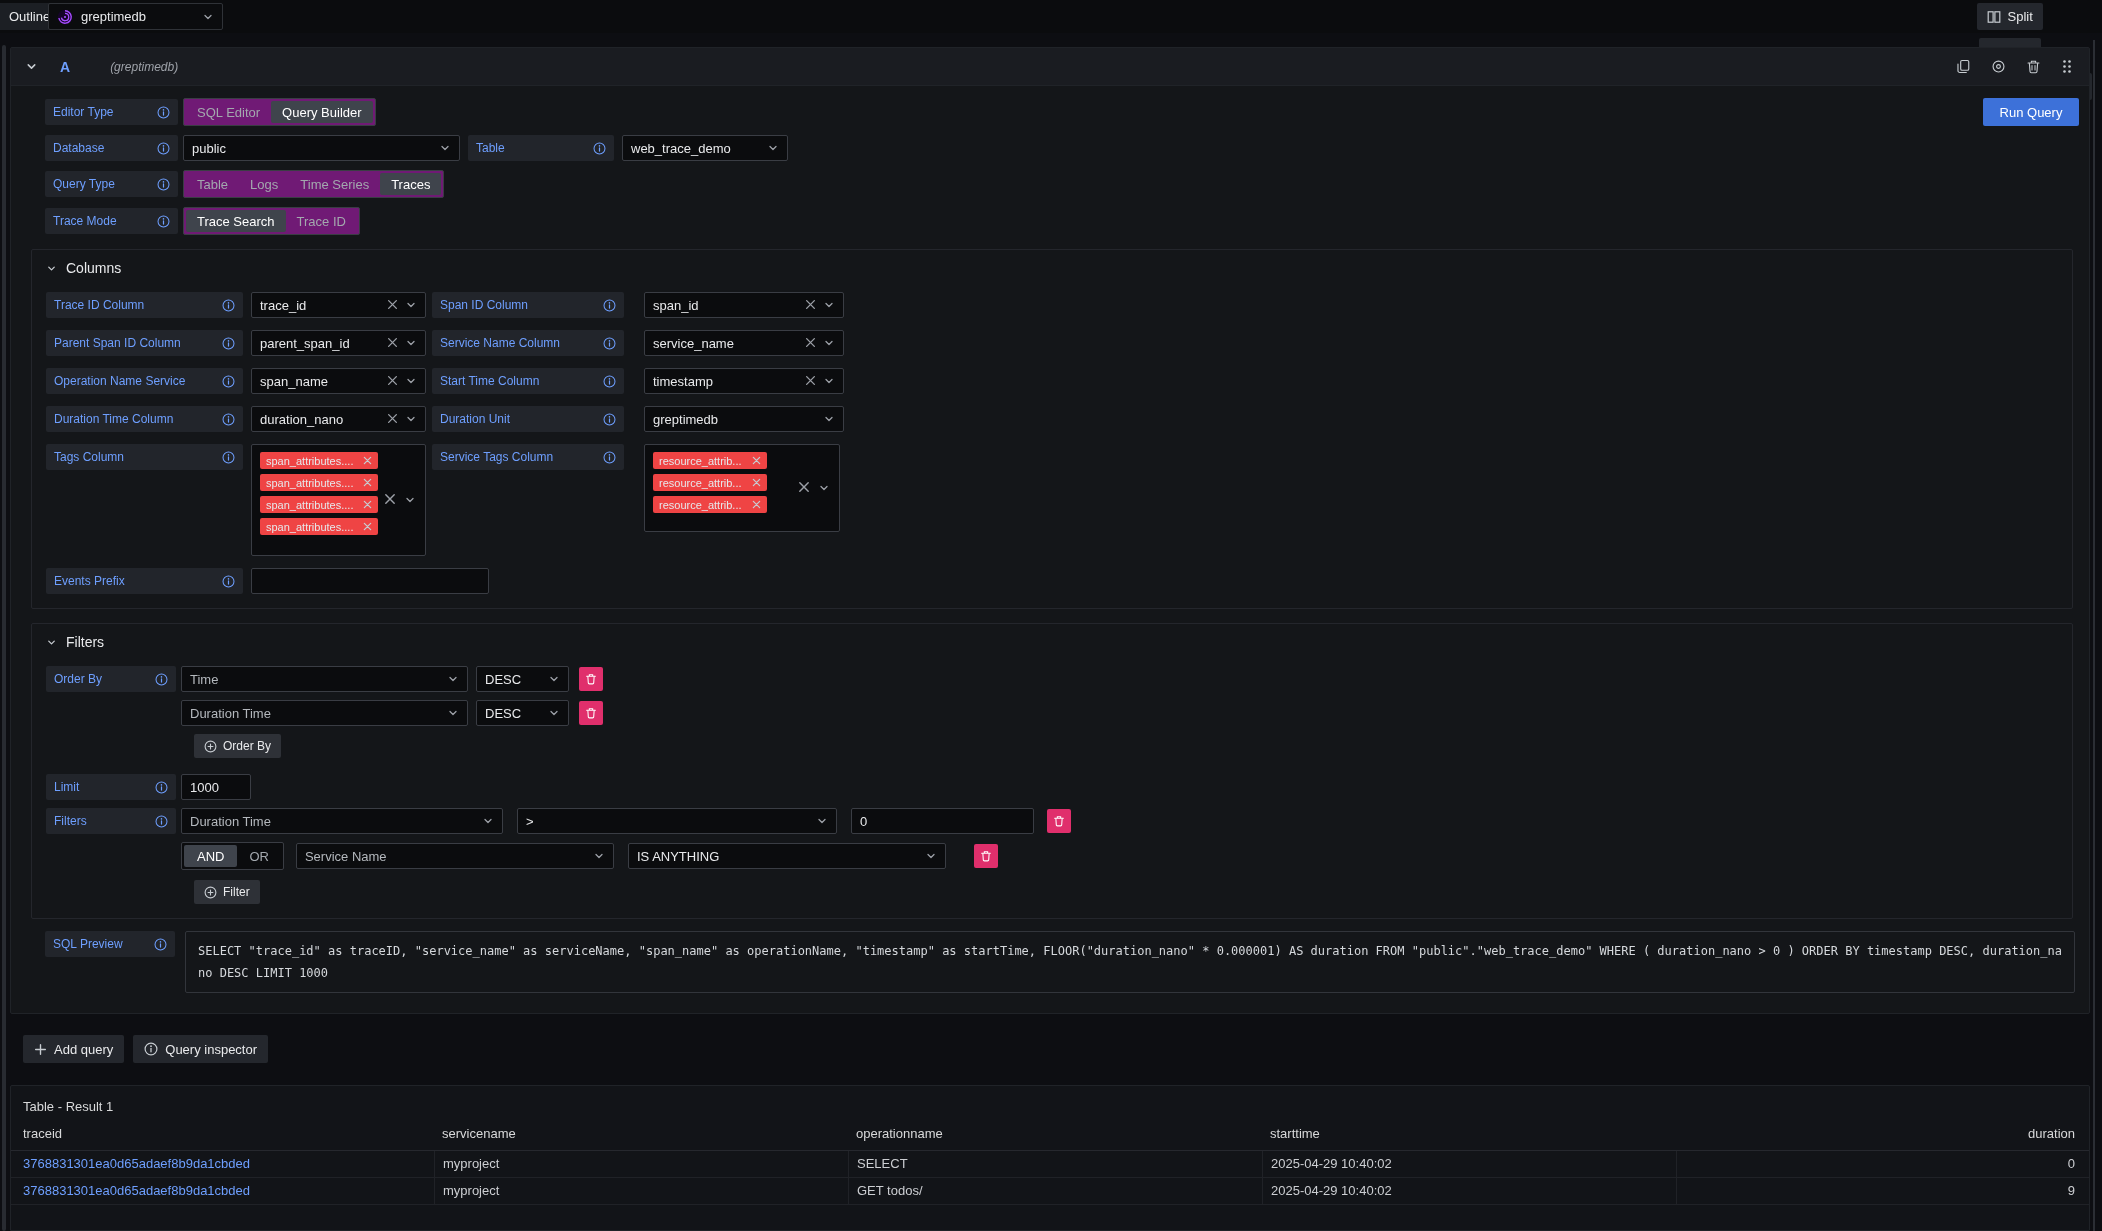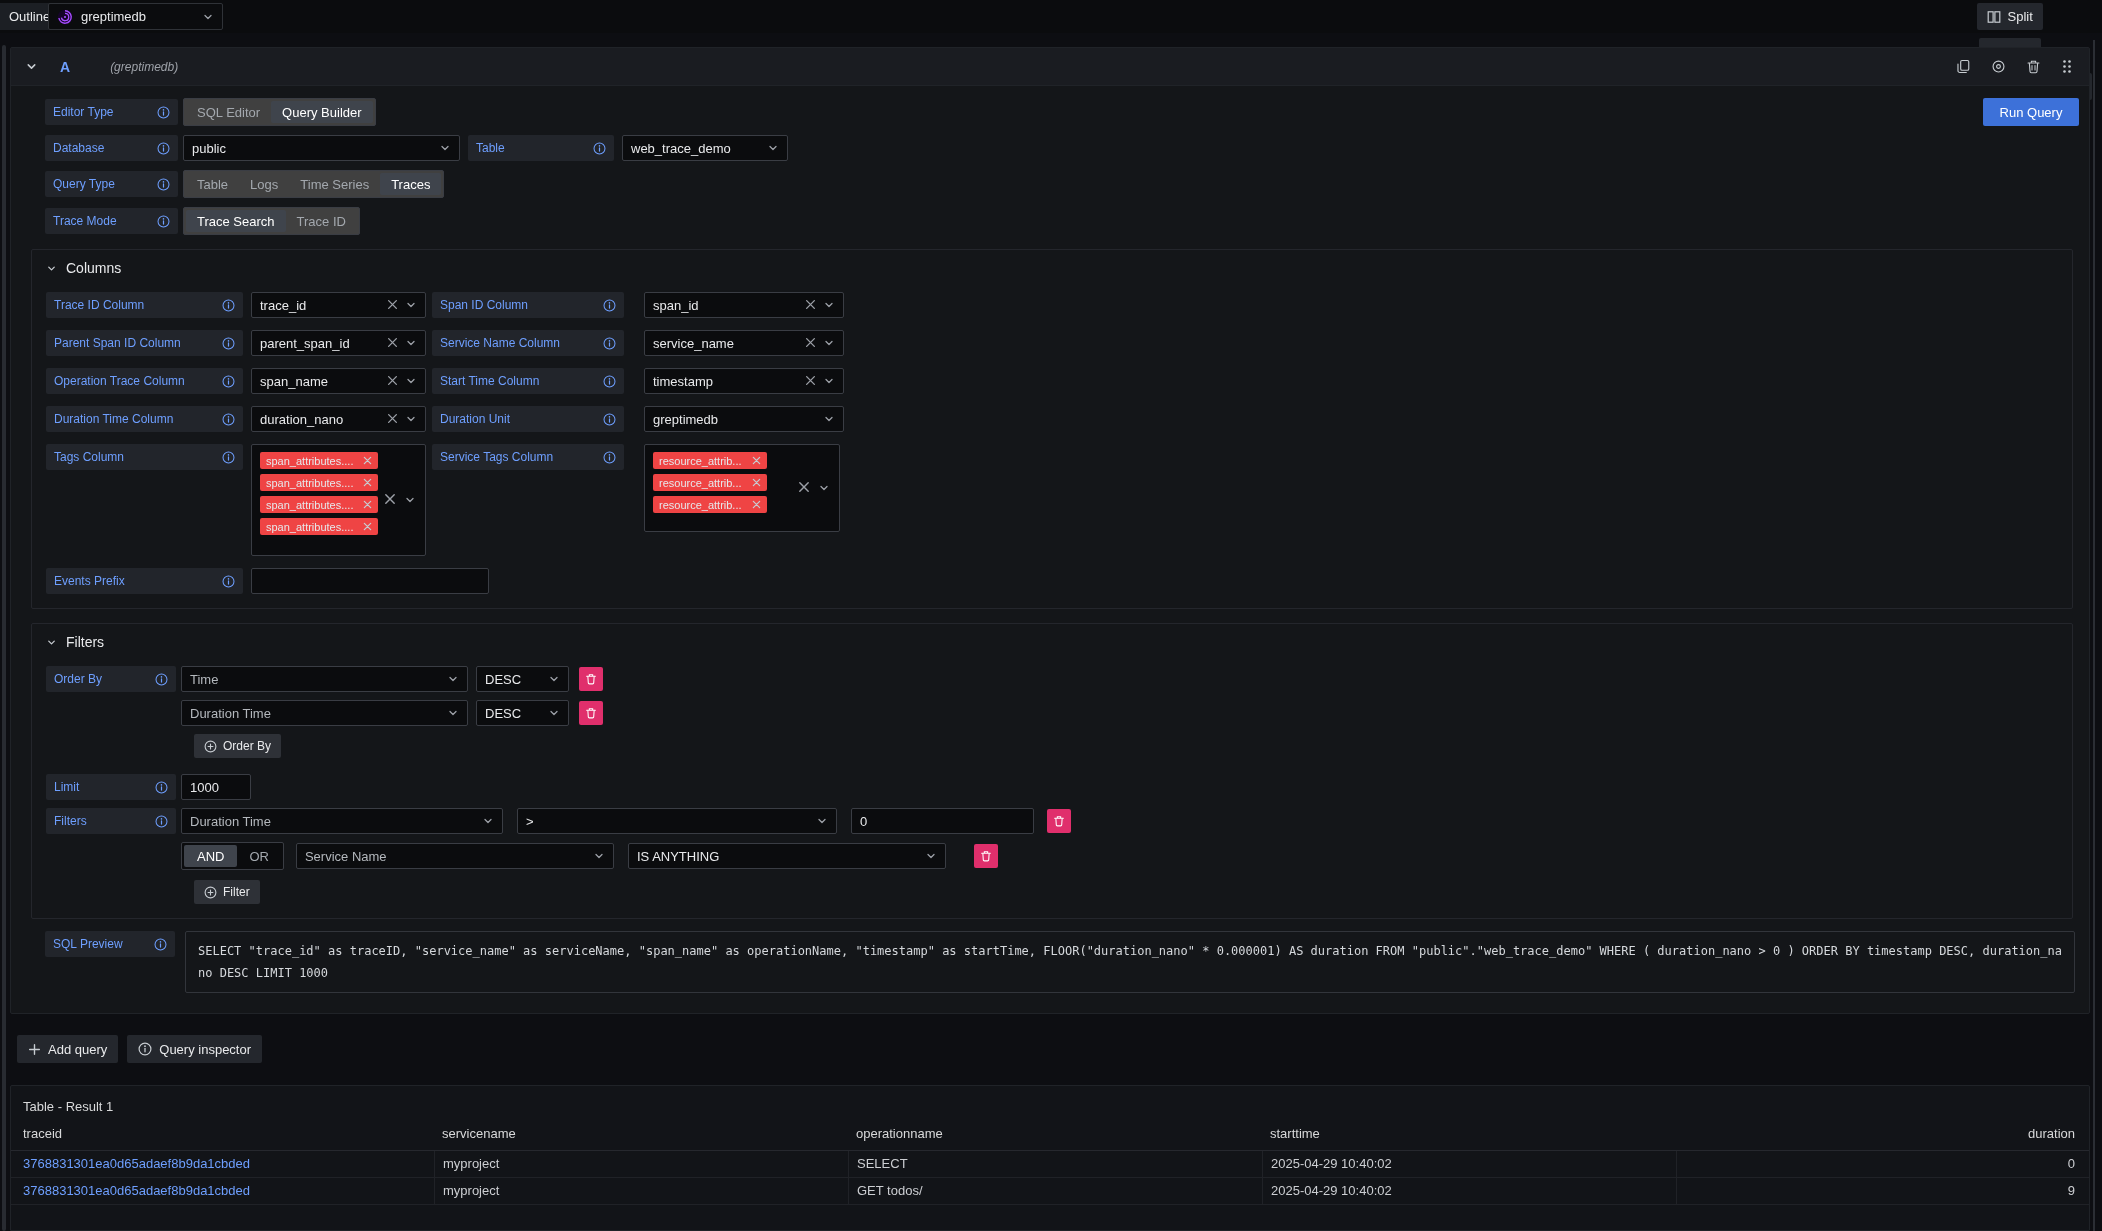--- a/index.html
+++ b/index.html
@@ -51,21 +51,21 @@
   .ibox .icon { color:#6E9FFF; }
   .main-label { width:133px; margin-right:5px; }
 
   .sel { position:relative; background:#0B0C0E; border:1px solid #3A3D44; border-radius:2px; height:26px;
          display:flex; align-items:center; padding:0 8px; font-size:13px; color:#E9EAEC; cursor:pointer; flex:none; }
   .sel .controls { margin-left:auto; display:flex; align-items:center; gap:7px; color:#9DA1A8; }
   .sel.graytxt { color:#B4B8BD; }
   .tinput { background:#0B0C0E; border:1px solid #3A3D44; border-radius:2px; height:26px; padding:0 8px;
             font-size:13px; color:#E9EAEC; font-family:inherit; flex:none; }
 
-  .radio-group { display:inline-flex; background:#404040; border:1px solid #3A3D44; border-radius:2px;
+  .radio-group { display:inline-flex; background:#701a75; border:1px solid #3A3D44; border-radius:2px;
                  padding:2px; height:28px; align-items:center; flex:none; }
   .radio-opt { height:22px; display:flex; align-items:center; padding:0 11px; font-size:13px; color:#A3A8AE;
                border-radius:2px; cursor:pointer; white-space:nowrap; }
   .radio-opt.selected { background:#3F444C; color:#FFFFFF; font-weight:500; }
 
   .fieldset { border:1px solid #24262C; border-radius:2px; margin:14px 8px 0 0; padding:10px 14px 14px; }
   .fs-title { display:flex; align-items:center; gap:9px; color:#E9EAEC; font-size:14px; font-weight:500; margin-bottom:16px; cursor:pointer; }
 
   .cols-row { display:flex; align-items:flex-start; margin-bottom:12px; }
   .col-label { width:197px; margin-right:8px; }
@@ -88,21 +88,21 @@
              font-family:inherit; display:flex; align-items:center; gap:6px; padding:0 10px; cursor:pointer; }
 
   .logic-group { display:inline-flex; background:#0B0C0E; border:1px solid #3A3D44; border-radius:2px; padding:2px; height:28px; align-items:center; }
 
   .sql-box { width:1890px; border:1px solid #32353B; border-radius:2px; padding:8px 12px; margin-left:5px;
              font-family:"DejaVu Sans Mono", monospace; font-size:12px; line-height:22px; color:#D5D8DC;
              word-break:break-all; align-self:flex-start; }
   .frow.top { align-items:flex-start; }
 
   
-  .footer-row { position:absolute; left:10px; top:1035px; display:flex; gap:9px;padding-left:7px; }
+  .footer-row { position:absolute; left:16px; top:1035px; display:flex; gap:9px;padding-left:7px; }
   .sec-btn { height:28px; background:#24272D; border:none; border-radius:2px; color:#E9EAEC; font-size:13px;
              font-family:inherit; display:flex; align-items:center; gap:7px; padding:0 11px; cursor:pointer; }
 
   
   .table-panel { position:absolute; left:10px; top:1085px; width:2080px; height:146px; background:#121418;
                  border:1px solid #202328; border-radius:2px 2px 0 0; overflow:hidden; }
   .tp-title { padding:13px 0 0 12px; font-size:13px; font-weight:500; color:#D8D9DA; }
   .tgrid { display:grid; grid-template-columns:423px 414px 414px 414px 1fr; }
   .thead { margin-top:12px; border-bottom:1px solid #26282E; }
   .th { font-size:13px; font-weight:500; color:#D8D9DA; padding:0 8px 9px 8px; }
@@ -455,21 +455,21 @@
                   <svg width="12" height="12" viewBox="0 0 12 12" fill="none">
                     <path d="M3 4.5l3 3 3-3" stroke="currentColor" stroke-width="1.3" stroke-linecap="round" stroke-linejoin="round"></path>
                   </svg>
                 </span>
               </span>
           </div>
         </div>
 
         <div class="cols-row">
           <div class="ibox col-label">
-            <span>Operation Trace Column</span>
+            <span>Operation Name Service</span>
             <span class="icon">
                 <svg width="13" height="13" viewBox="0 0 14 14" fill="none">
                   <circle cx="7" cy="7" r="5.9" stroke="currentColor" stroke-width="1.1"></circle>
                   <path d="M7 6.4v3.4" stroke="currentColor" stroke-width="1.3" stroke-linecap="round"></path>
                   <circle cx="7" cy="4.2" r=".85" fill="currentColor"></circle>
                 </svg>
               </span>
           </div>
           <div class="sel col-field">
             <span>span_name</span>

